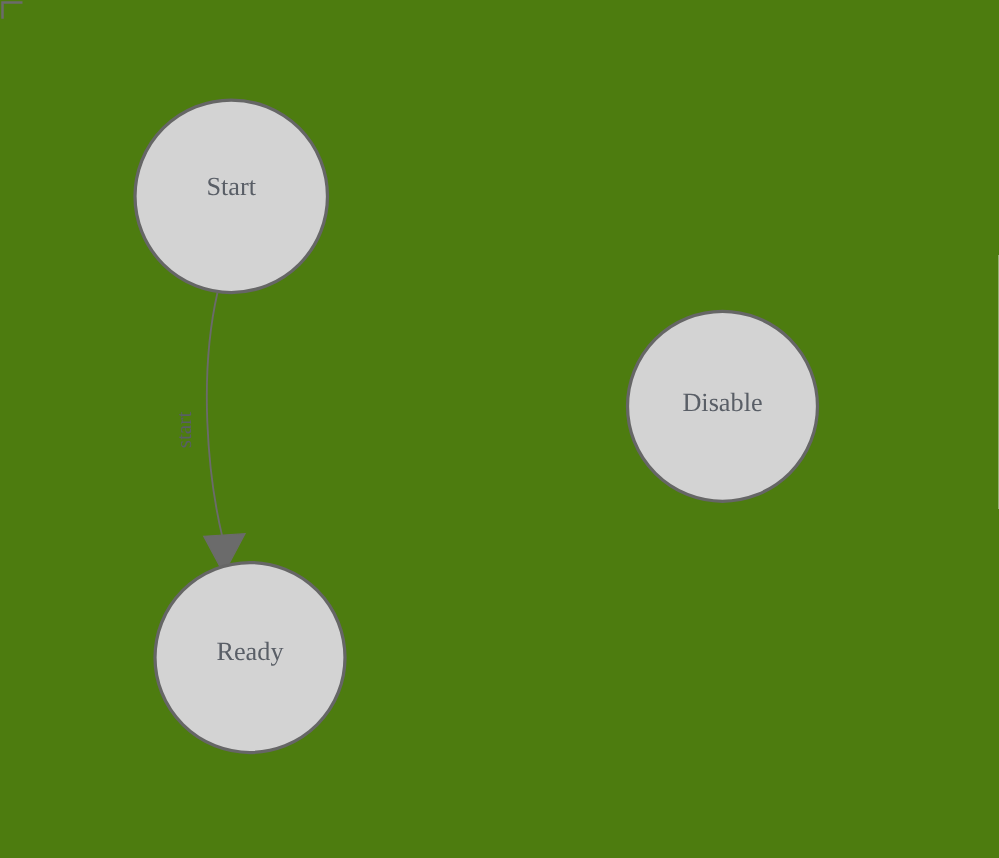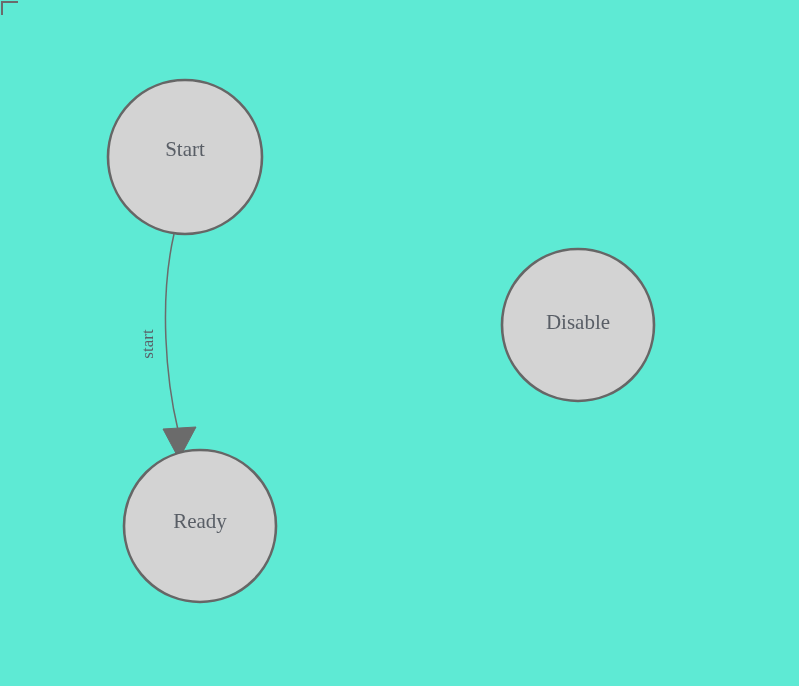--- a/index.html
+++ b/index.html
@@ -7,21 +7,21 @@
     padding: 0;
     background: #ffffff;
   }
   body {
     font-family: "Liberation Serif", serif;
   }
   #canvas {
     position: relative;
     width: 799px;
     height: 686px;
-    background: #5eead4;
+    background: #4d7c0f;
     overflow: hidden;
   }
   #graph-svg {
     position: absolute;
     top: 0;
     left: 0;
     width: 799px;
     height: 686px;
   }
   .node-circle {

